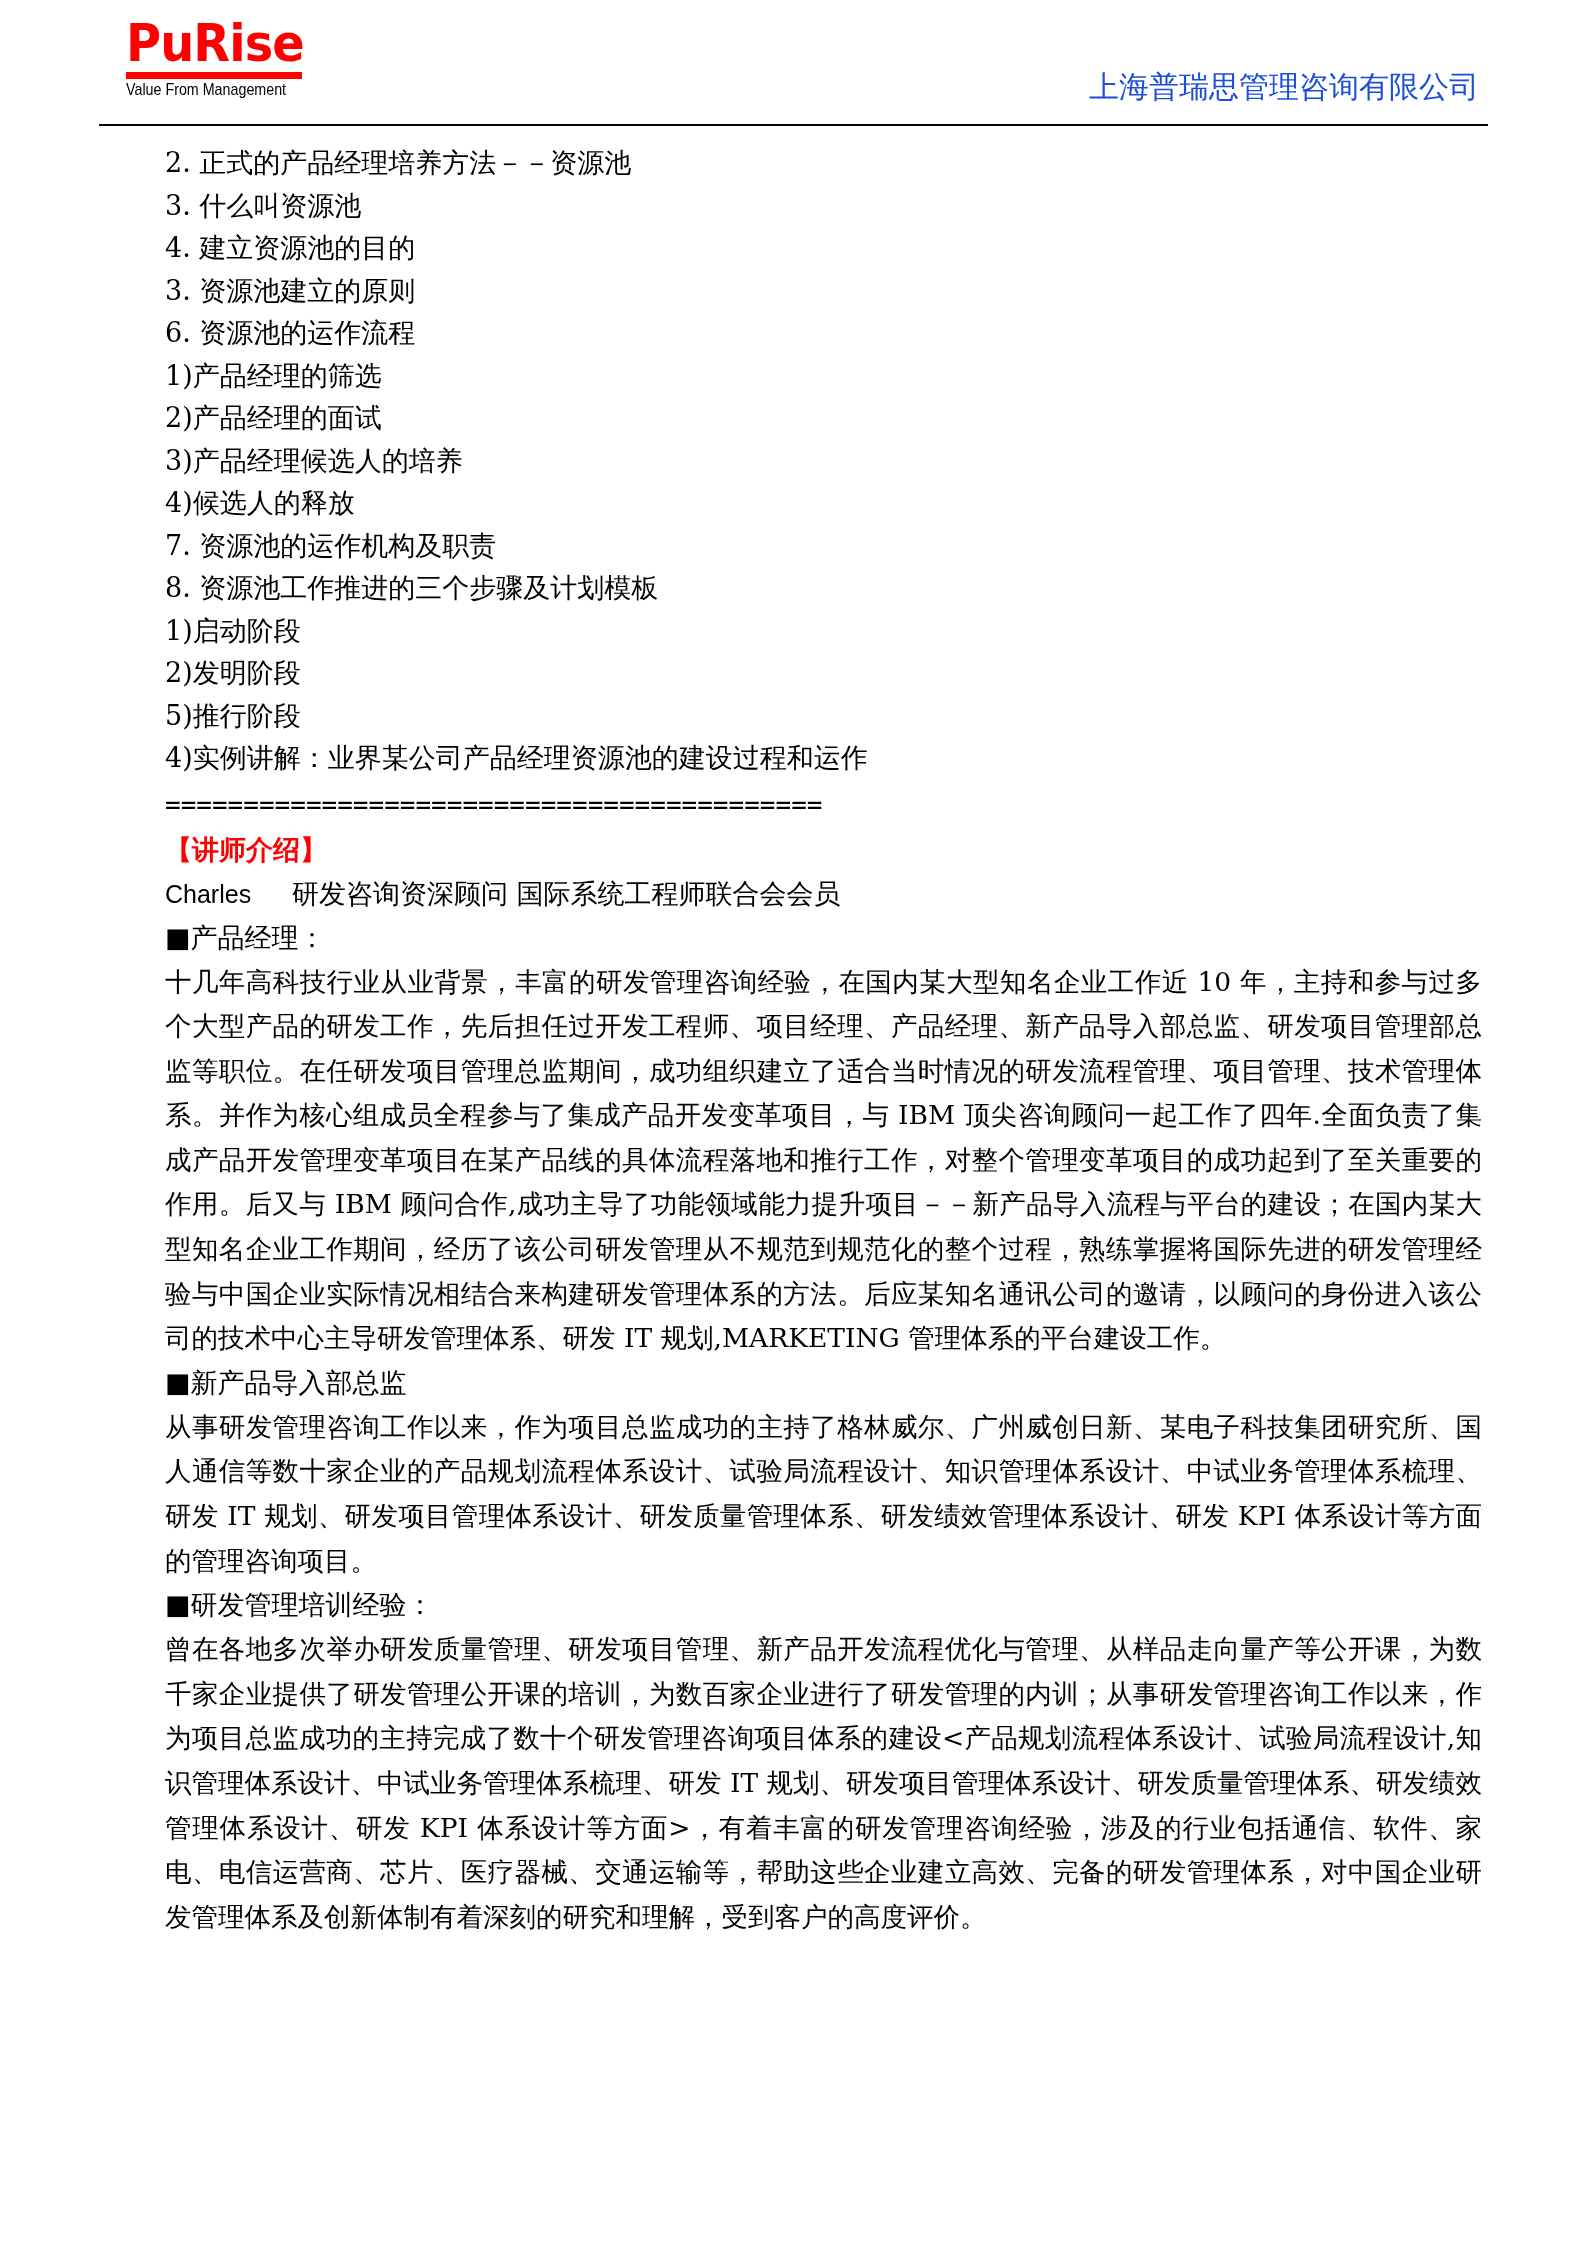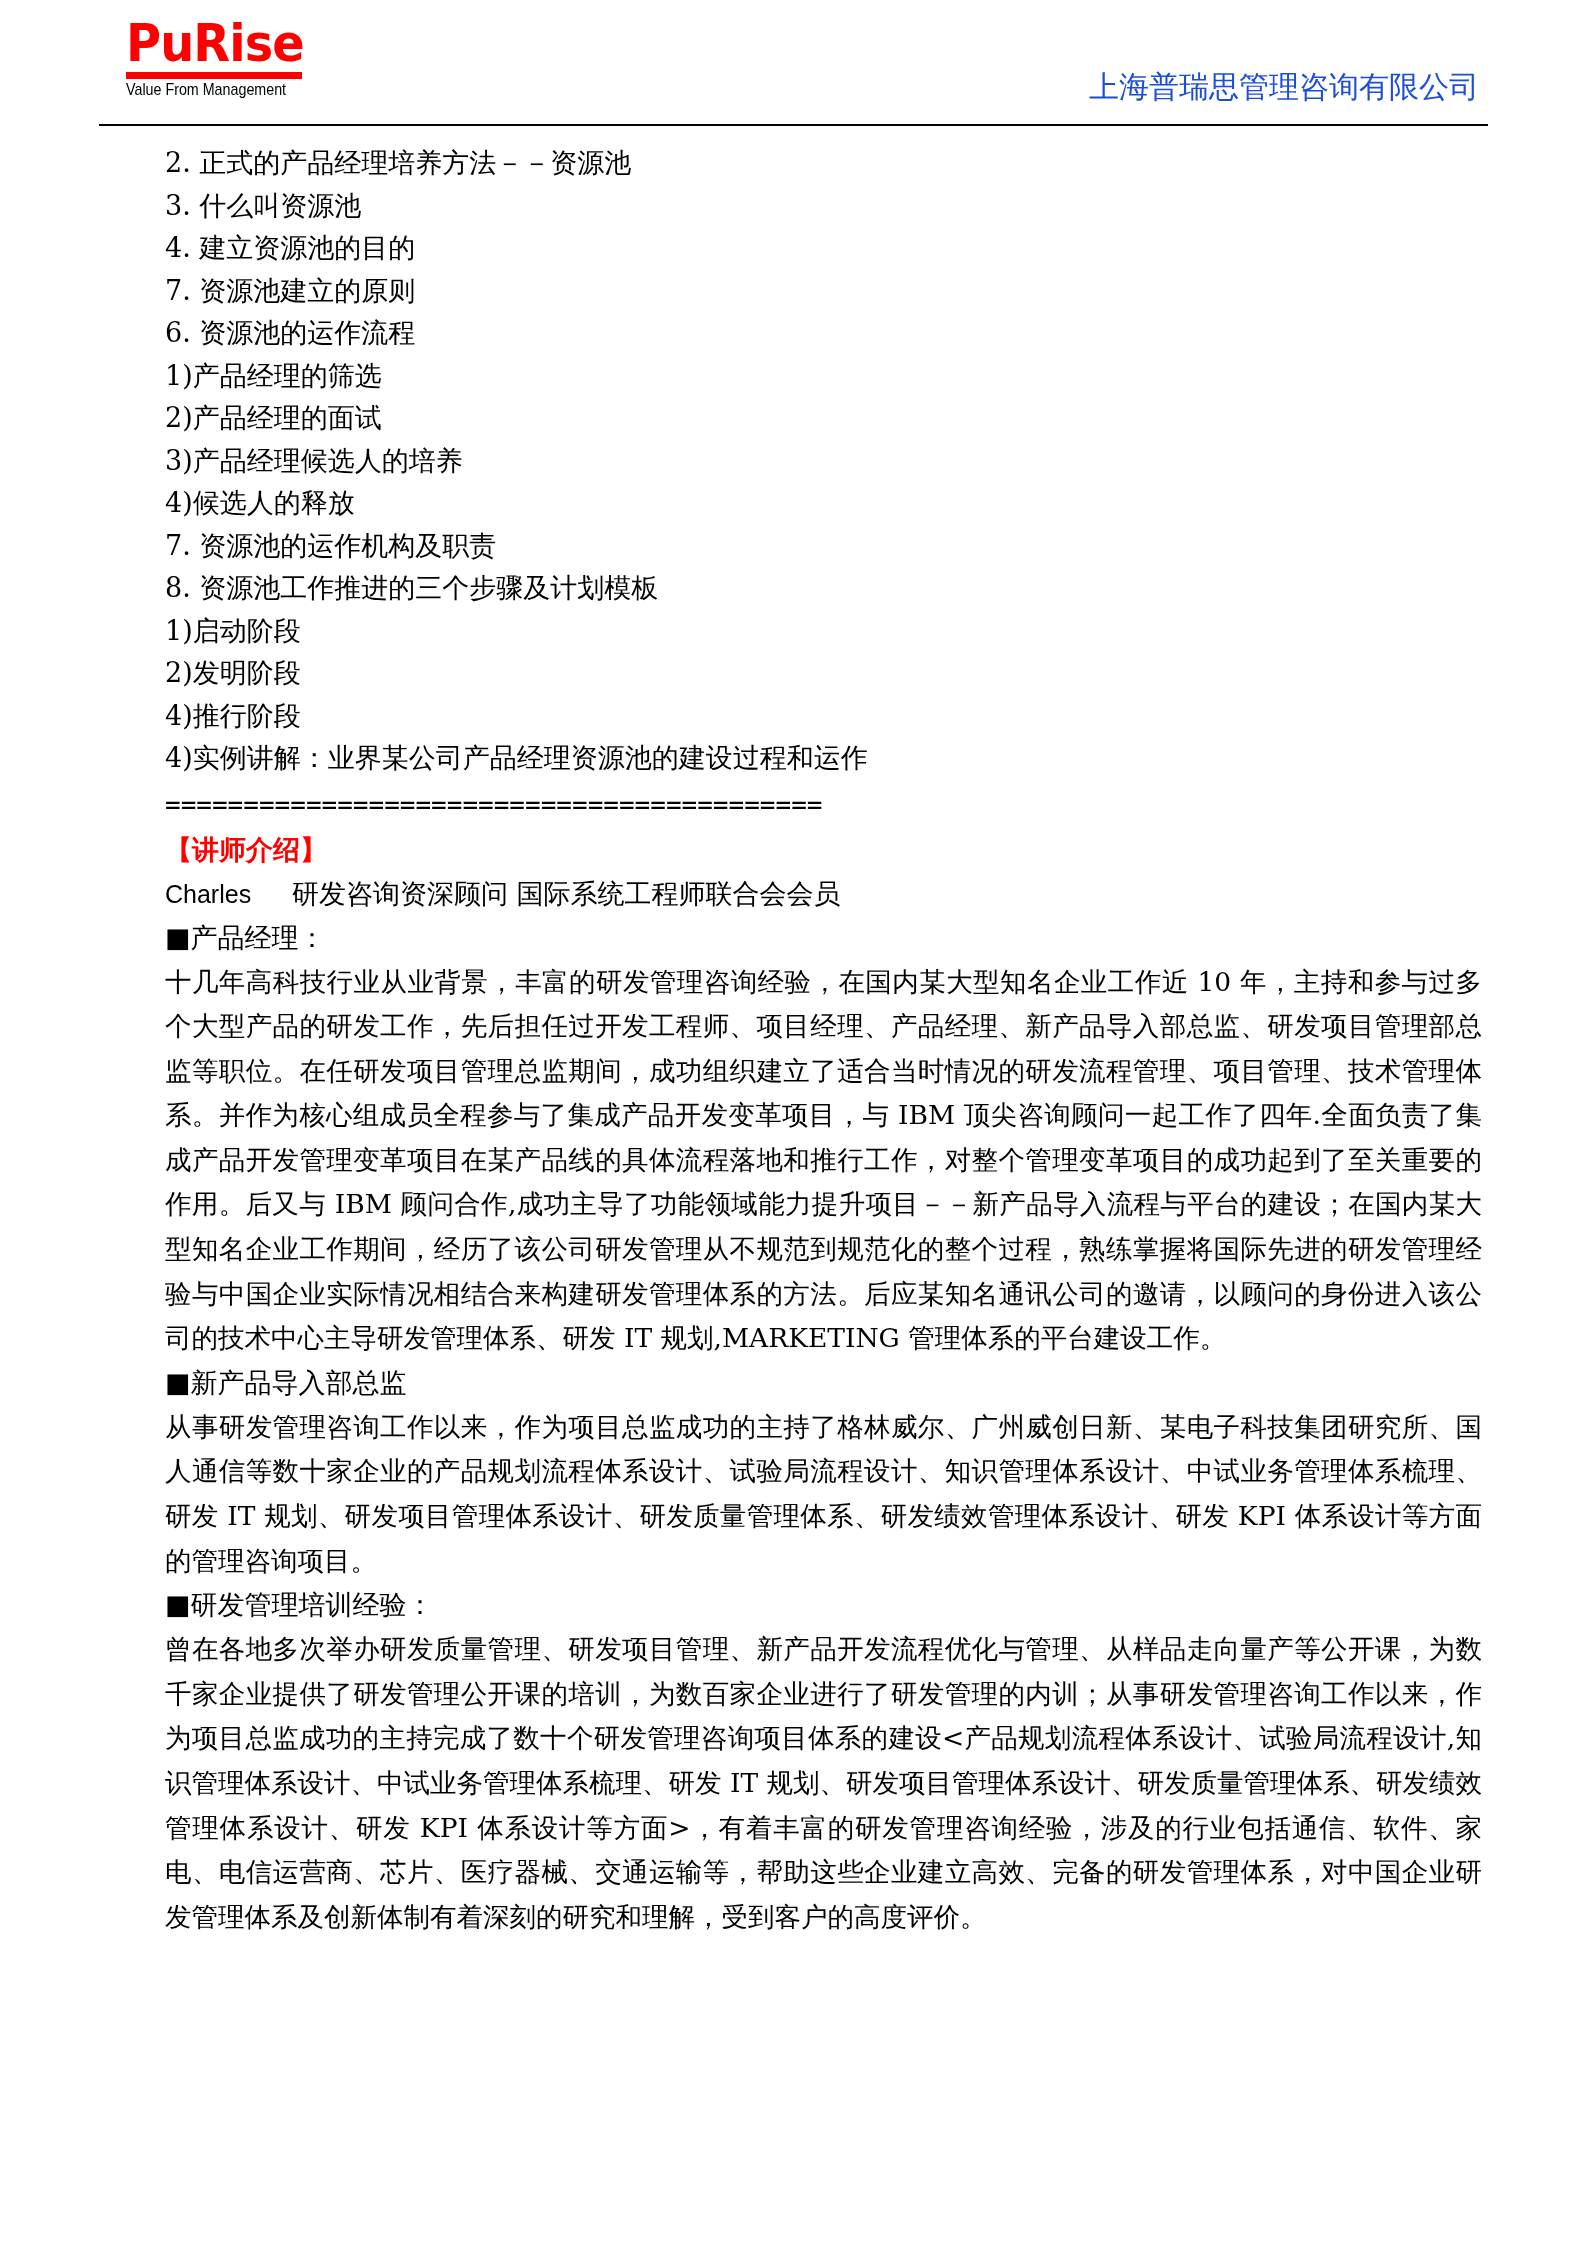--- a/index.html
+++ b/index.html
@@ -128,31 +128,31 @@
     <div class="company">上海普瑞思管理咨询有限公司</div>
     <div class="header-rule"></div>
   </div>
 
   <div class="body">
 
     <div>
       <div class="outline-item">2. 正式的产品经理培养方法－－资源池</div>
       <div class="outline-item">3. 什么叫资源池</div>
       <div class="outline-item">4. 建立资源池的目的</div>
-      <div class="outline-item">7. 资源池建立的原则</div>
+      <div class="outline-item">3. 资源池建立的原则</div>
       <div class="outline-item">6. 资源池的运作流程</div>
       <div class="outline-item">1)产品经理的筛选</div>
       <div class="outline-item">2)产品经理的面试</div>
       <div class="outline-item">3)产品经理候选人的培养</div>
       <div class="outline-item">4)候选人的释放</div>
       <div class="outline-item">7. 资源池的运作机构及职责</div>
       <div class="outline-item">8. 资源池工作推进的三个步骤及计划模板</div>
       <div class="outline-item">1)启动阶段</div>
       <div class="outline-item">2)发明阶段</div>
-      <div class="outline-item">4)推行阶段</div>
+      <div class="outline-item">5)推行阶段</div>
       <div class="outline-item">4)实例讲解：业界某公司产品经理资源池的建设过程和运作</div>
     </div>
 
     <div class="divider">==========================================</div>
 
     <div class="section-red">【讲师介绍】</div>
 
     <div class="credit-line">
       <span class="credit-name">Charles</span>
       <span style="display:inline-block;width:34px"></span><span class="credit-role">研发咨询资深顾问  国际系统工程师联合会会员</span>

